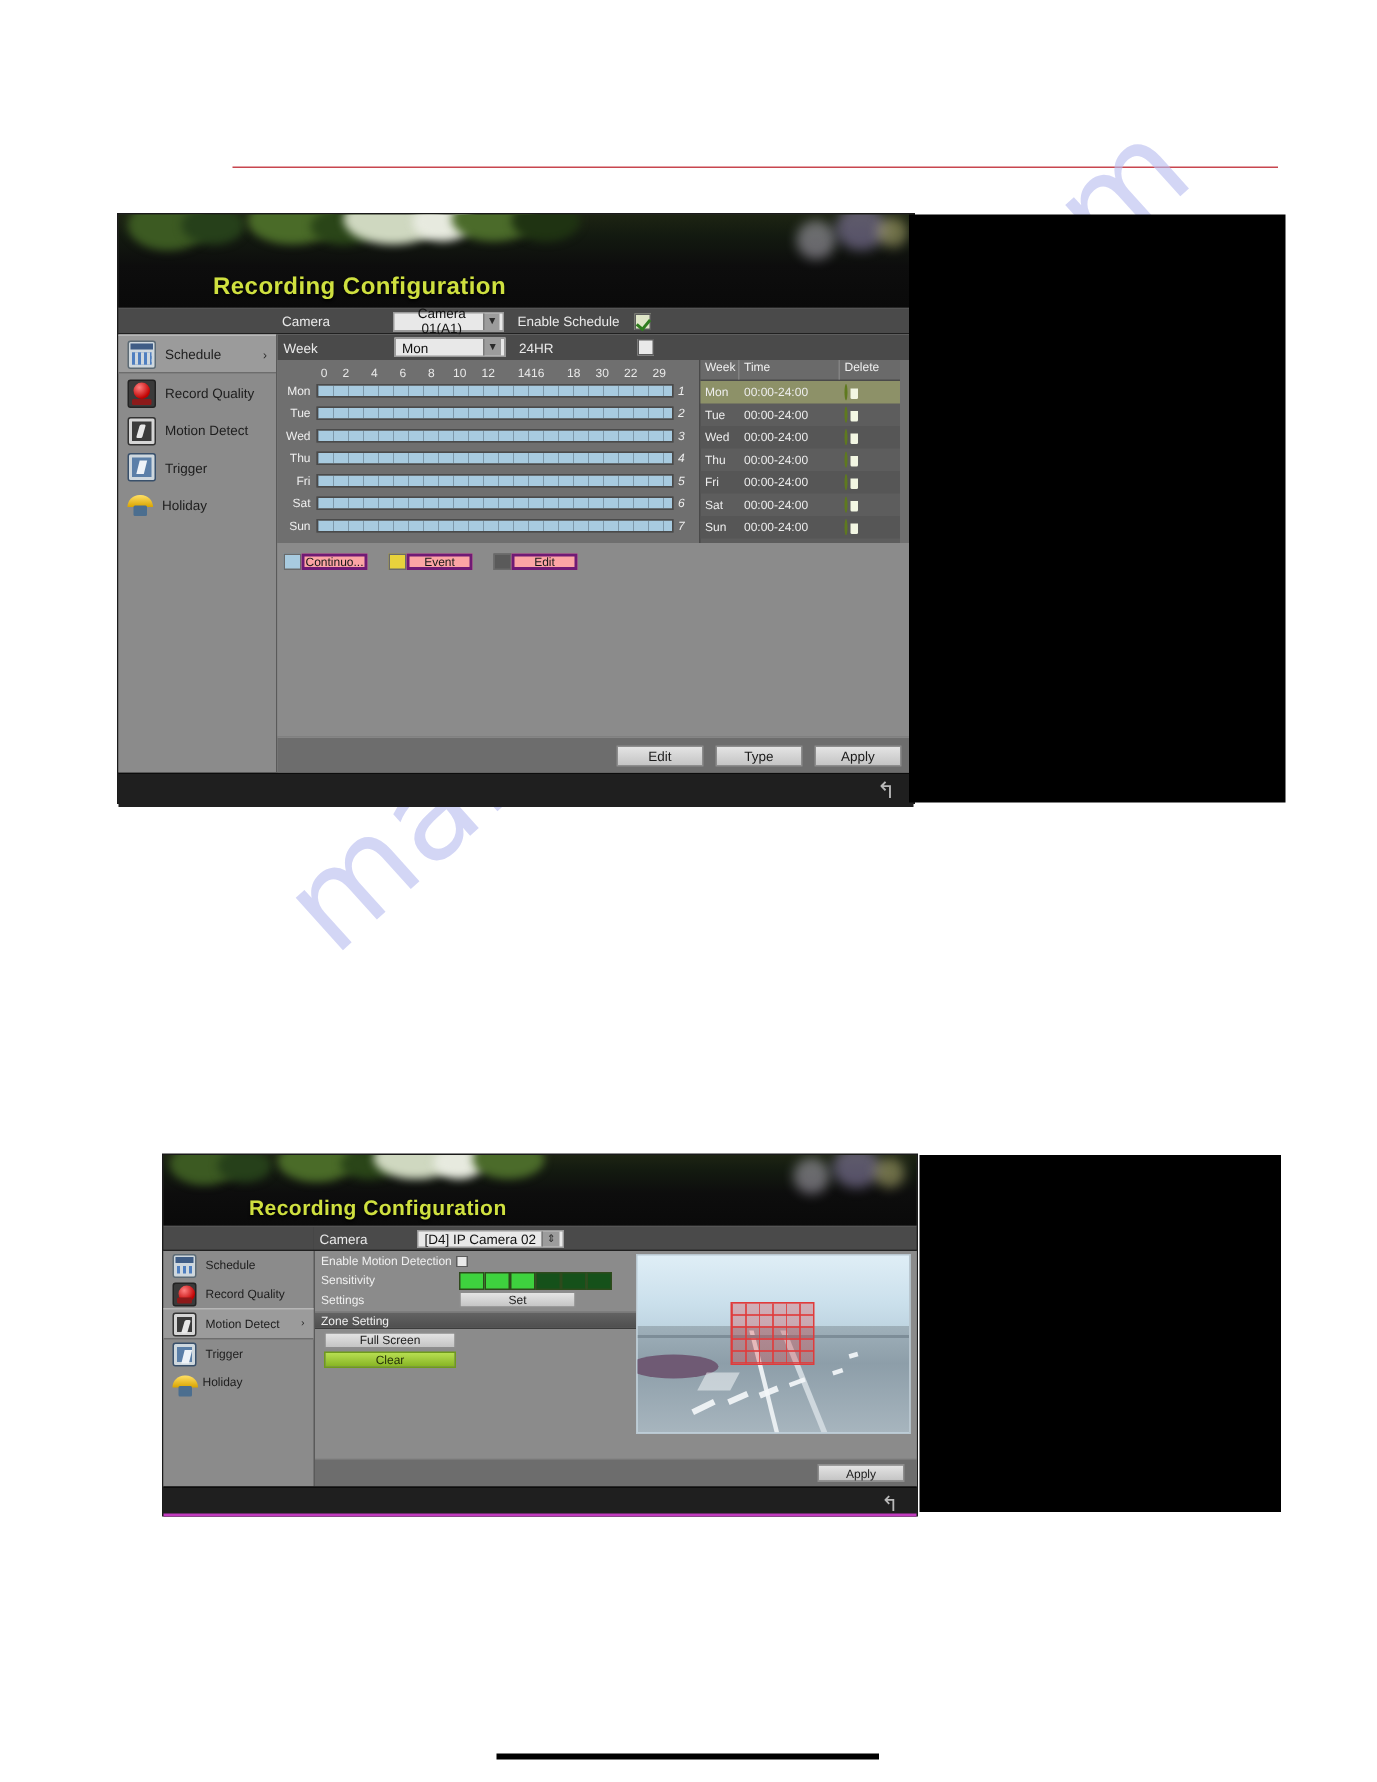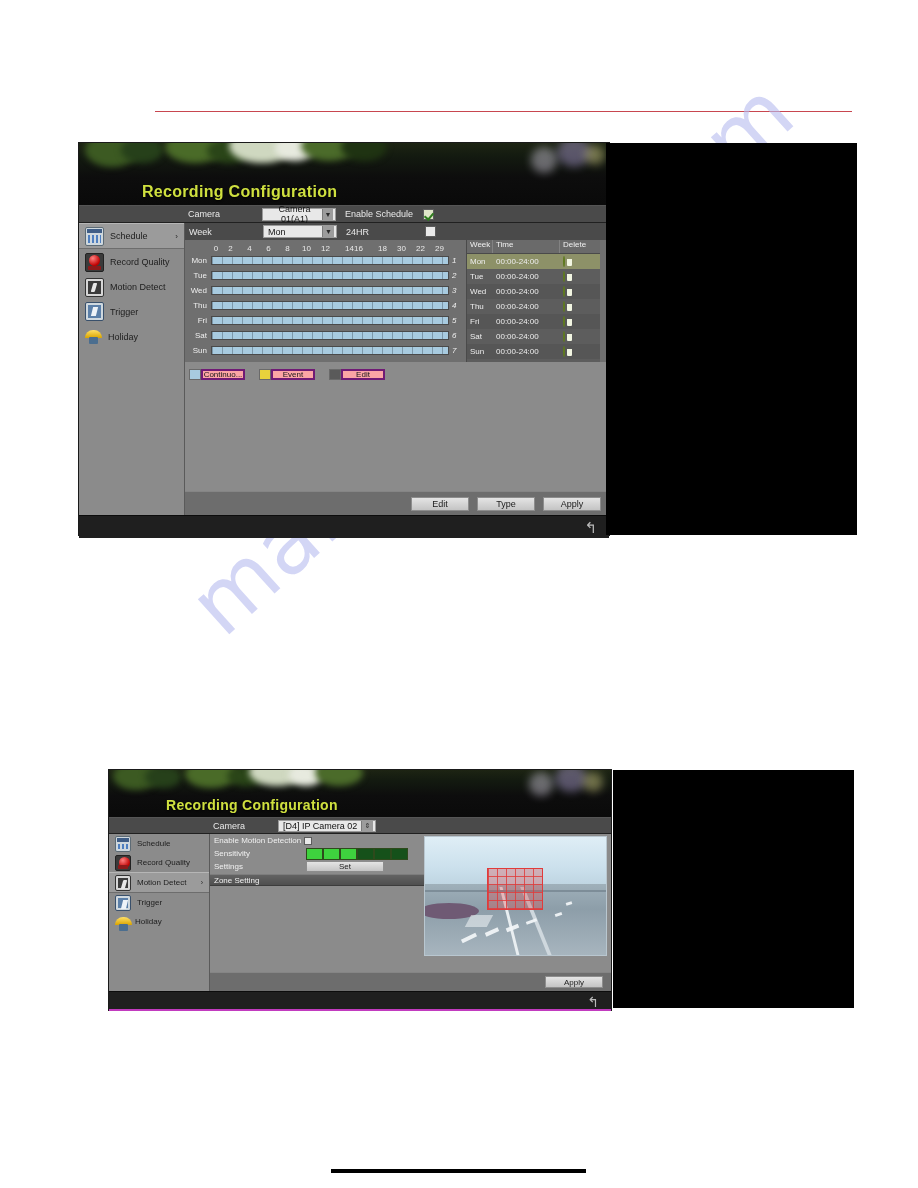--- a/index.html
+++ b/index.html
@@ -505,20 +505,24 @@
             </span>
           </div>
 
           <div style="display:flex;align-items:center;height:13px;padding-left:4px;">
             <span class="md-label" style="font-size:8px;width:92px;">Settings</span>
             <div class="btn" style="width:78px;height:11px;font-size:8px;">Set</div>
           </div>
 
           <div class="section-bar" style="height:12px;font-size:8px;padding-left:4px;margin-top:1px;">Zone Setting</div>
 
+          <div style="padding:2px 0 0 6px;">
+            <div class="btn" style="width:88px;height:11px;font-size:8px;">Full Screen</div>
+            <div class="btn green" style="width:88px;height:11px;font-size:8px;margin-top:2px;">Clear</div>
+          </div>
 
           <div style="flex:1 1 auto;"></div>
         </div>
 
         <div style="flex:1 1 auto;background:#8b8b8b;padding:2px 4px 2px 0;box-sizing:border-box;">
           <div class="preview" style="width:100%;height:120px;">
             <div class="sky"></div>
             <div class="road"></div>
             <div class="grass" style="left:-6px;top:56%;width:60px;height:16px;border-radius:50%;"></div>
             <div class="median" style="left:46%;top:42%;width:3px;height:58%;transform:skewX(14deg);background:#e9eef1;"></div>

